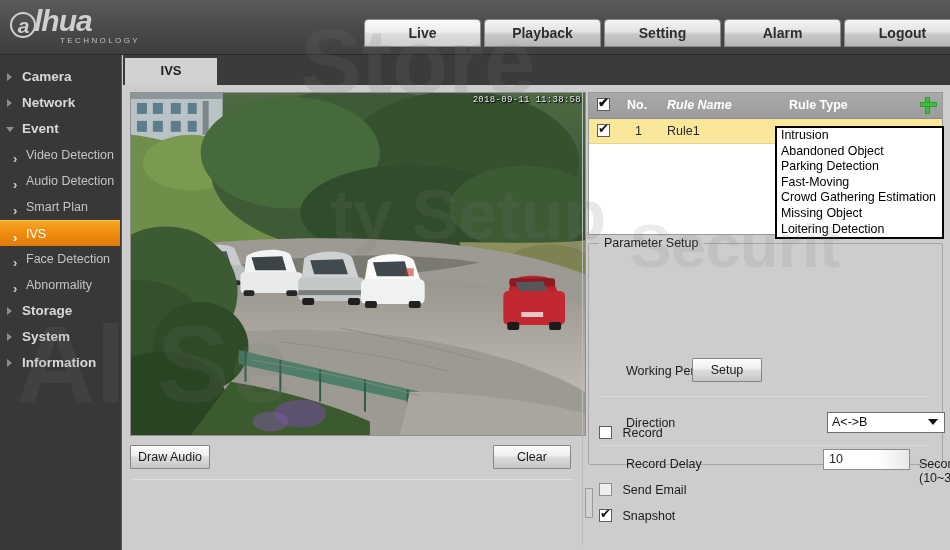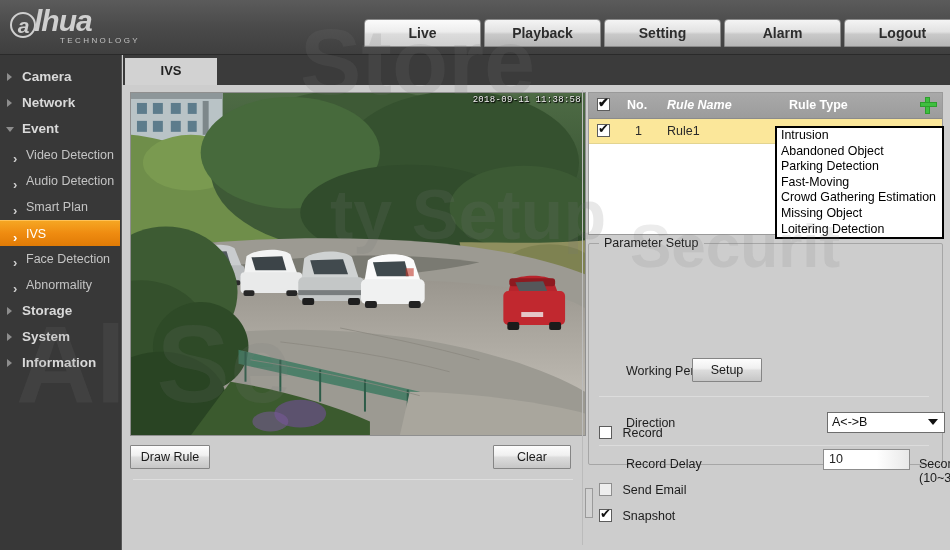--- a/index.html
+++ b/index.html
@@ -483,21 +483,21 @@
 
           <g stroke="#8b8880" stroke-width="1" fill="none" opacity="0.8">
             <path d="M150,250 C200,256 260,264 320,280"></path>
             <path d="M210,236 C250,244 300,254 350,268"></path>
             <path d="M120,268 C170,276 230,288 290,304"></path>
           </g>
         </svg>
         <div class="ts">2018-09-11  11:38:58</div>
       </div>
 
-      <div class="btn draw-rule">Draw Rule</div>
+      <div class="btn draw-rule">Draw Audio</div>
       <div class="btn clear1">Clear</div>
       <div class="sep-h"></div>
 
       <div class="vsep"></div>
       <div class="rpanel-box"></div>
 
       <div class="rtable">
         <div class="rthead">
           <span class="c" style="left:8px;"><span class="ck on"></span></span>
           <span class="c" style="left:38px;">No.</span>

